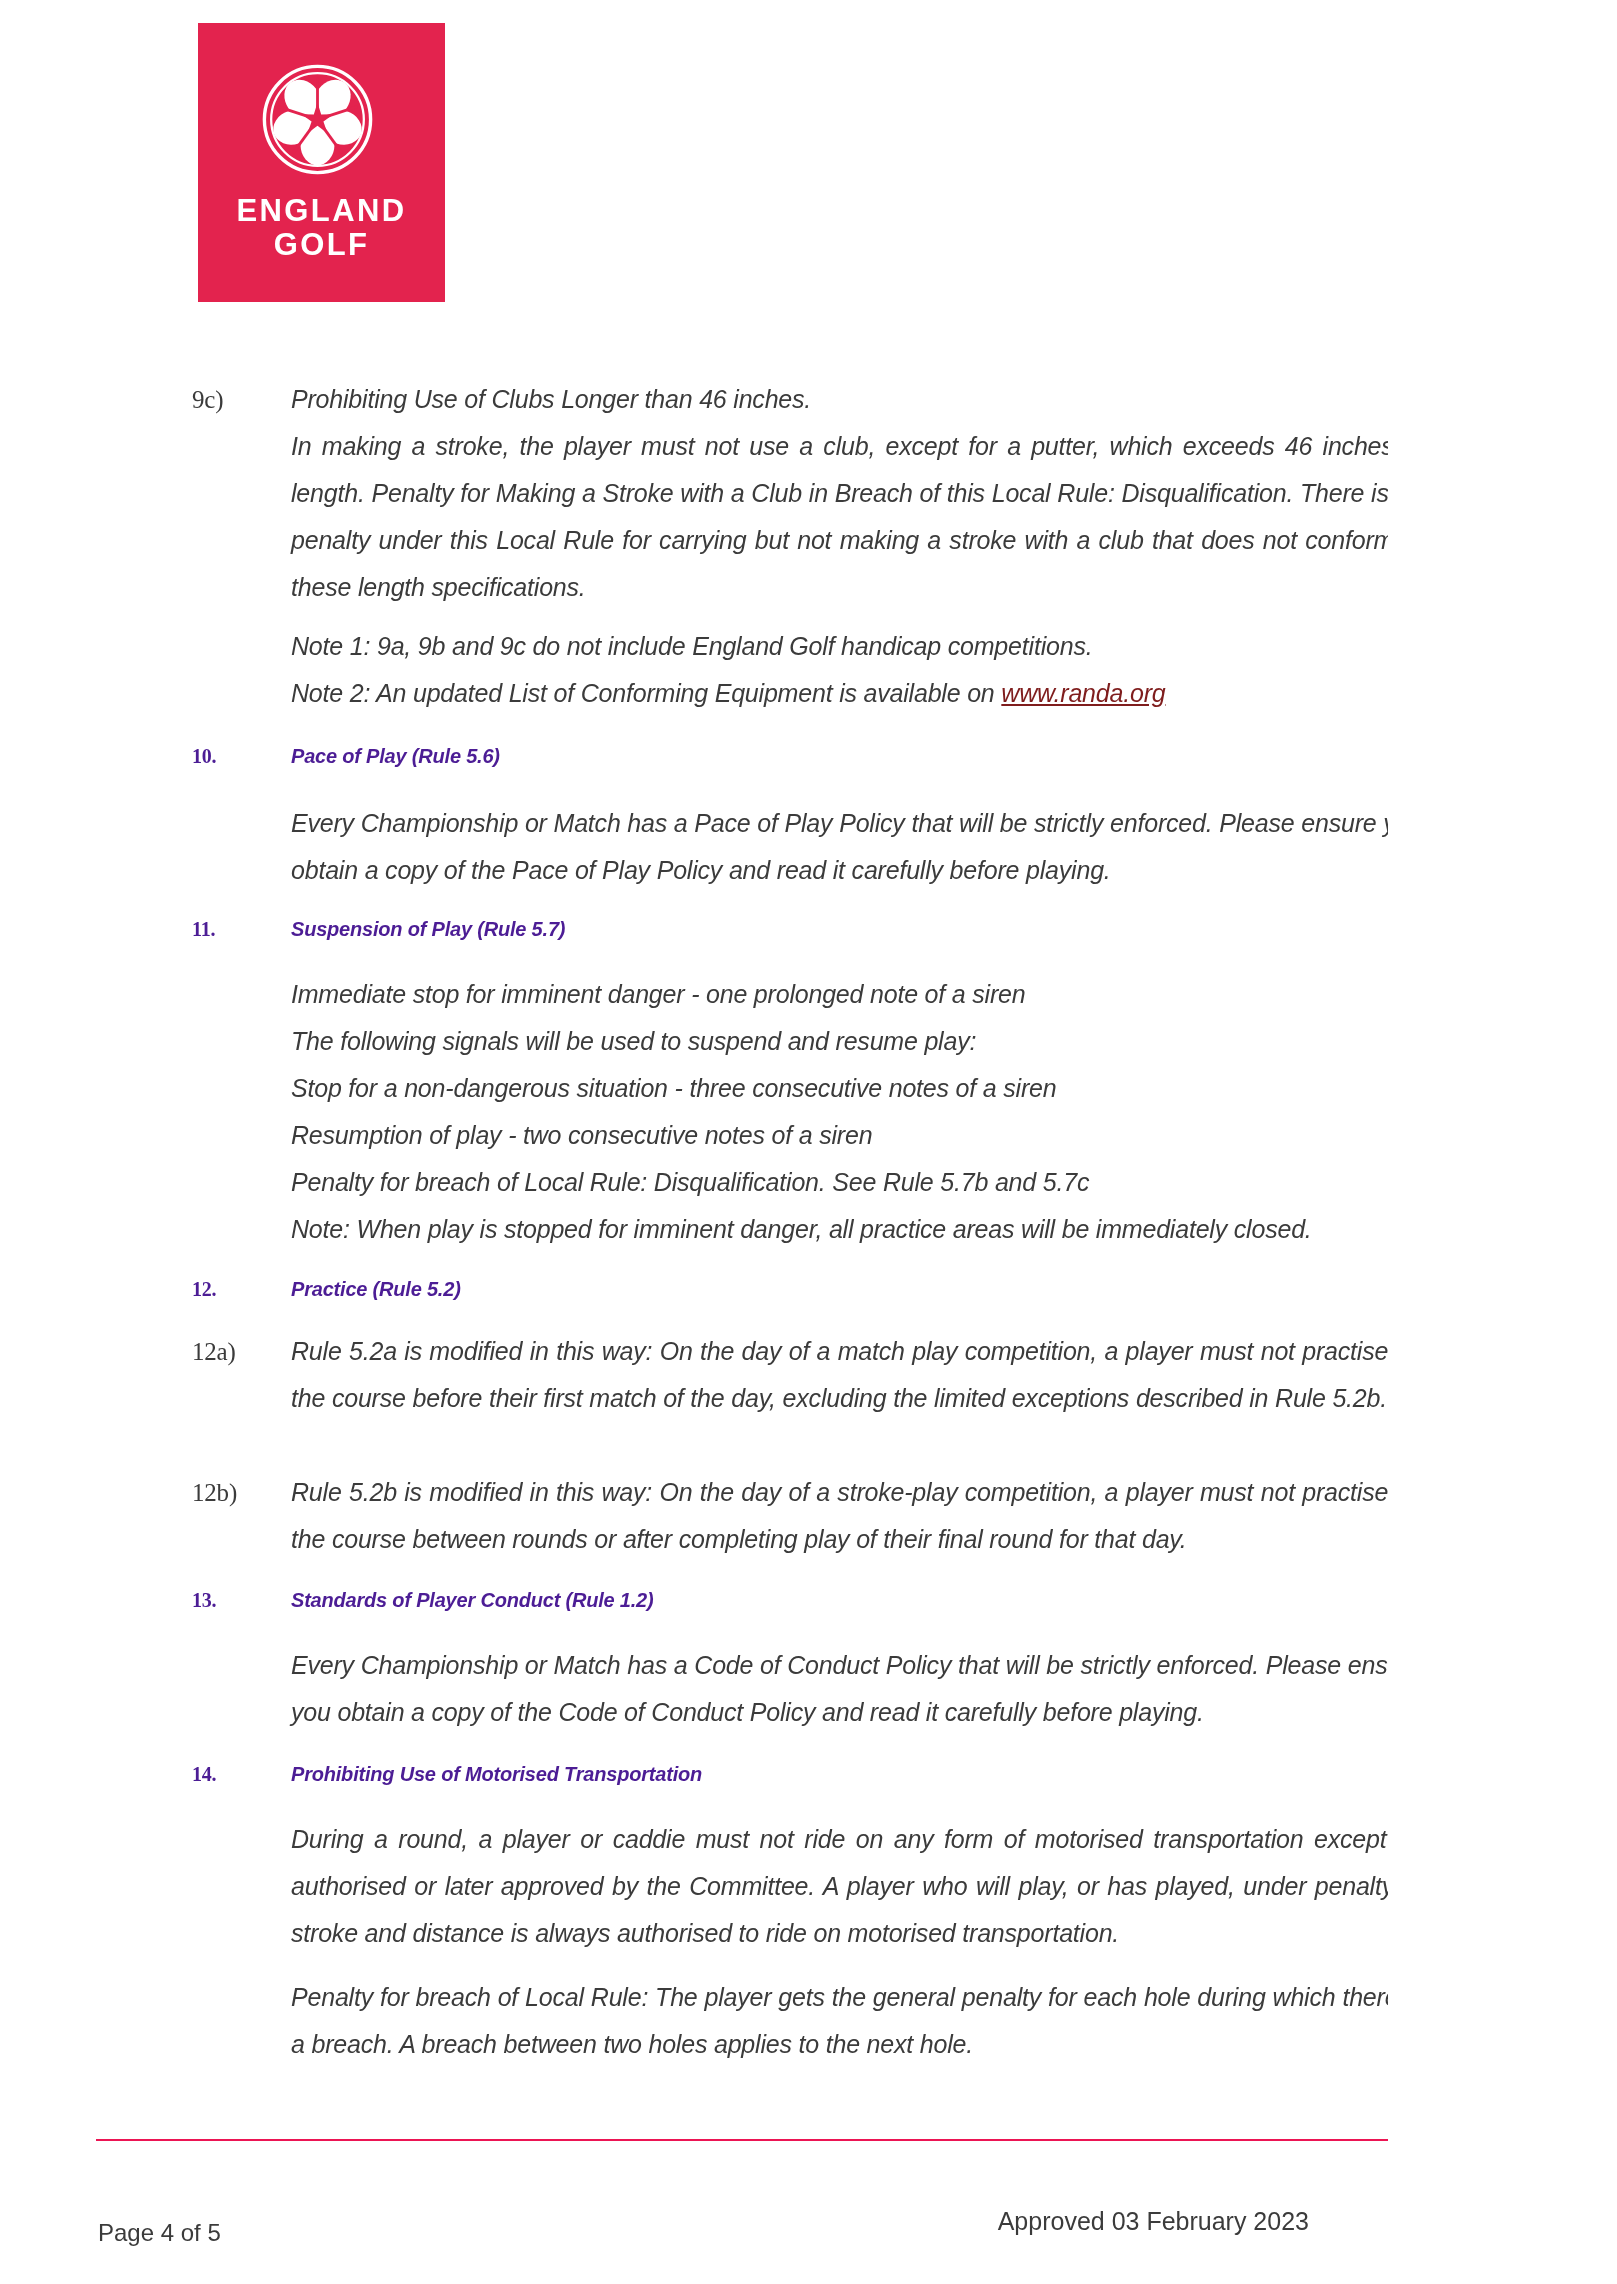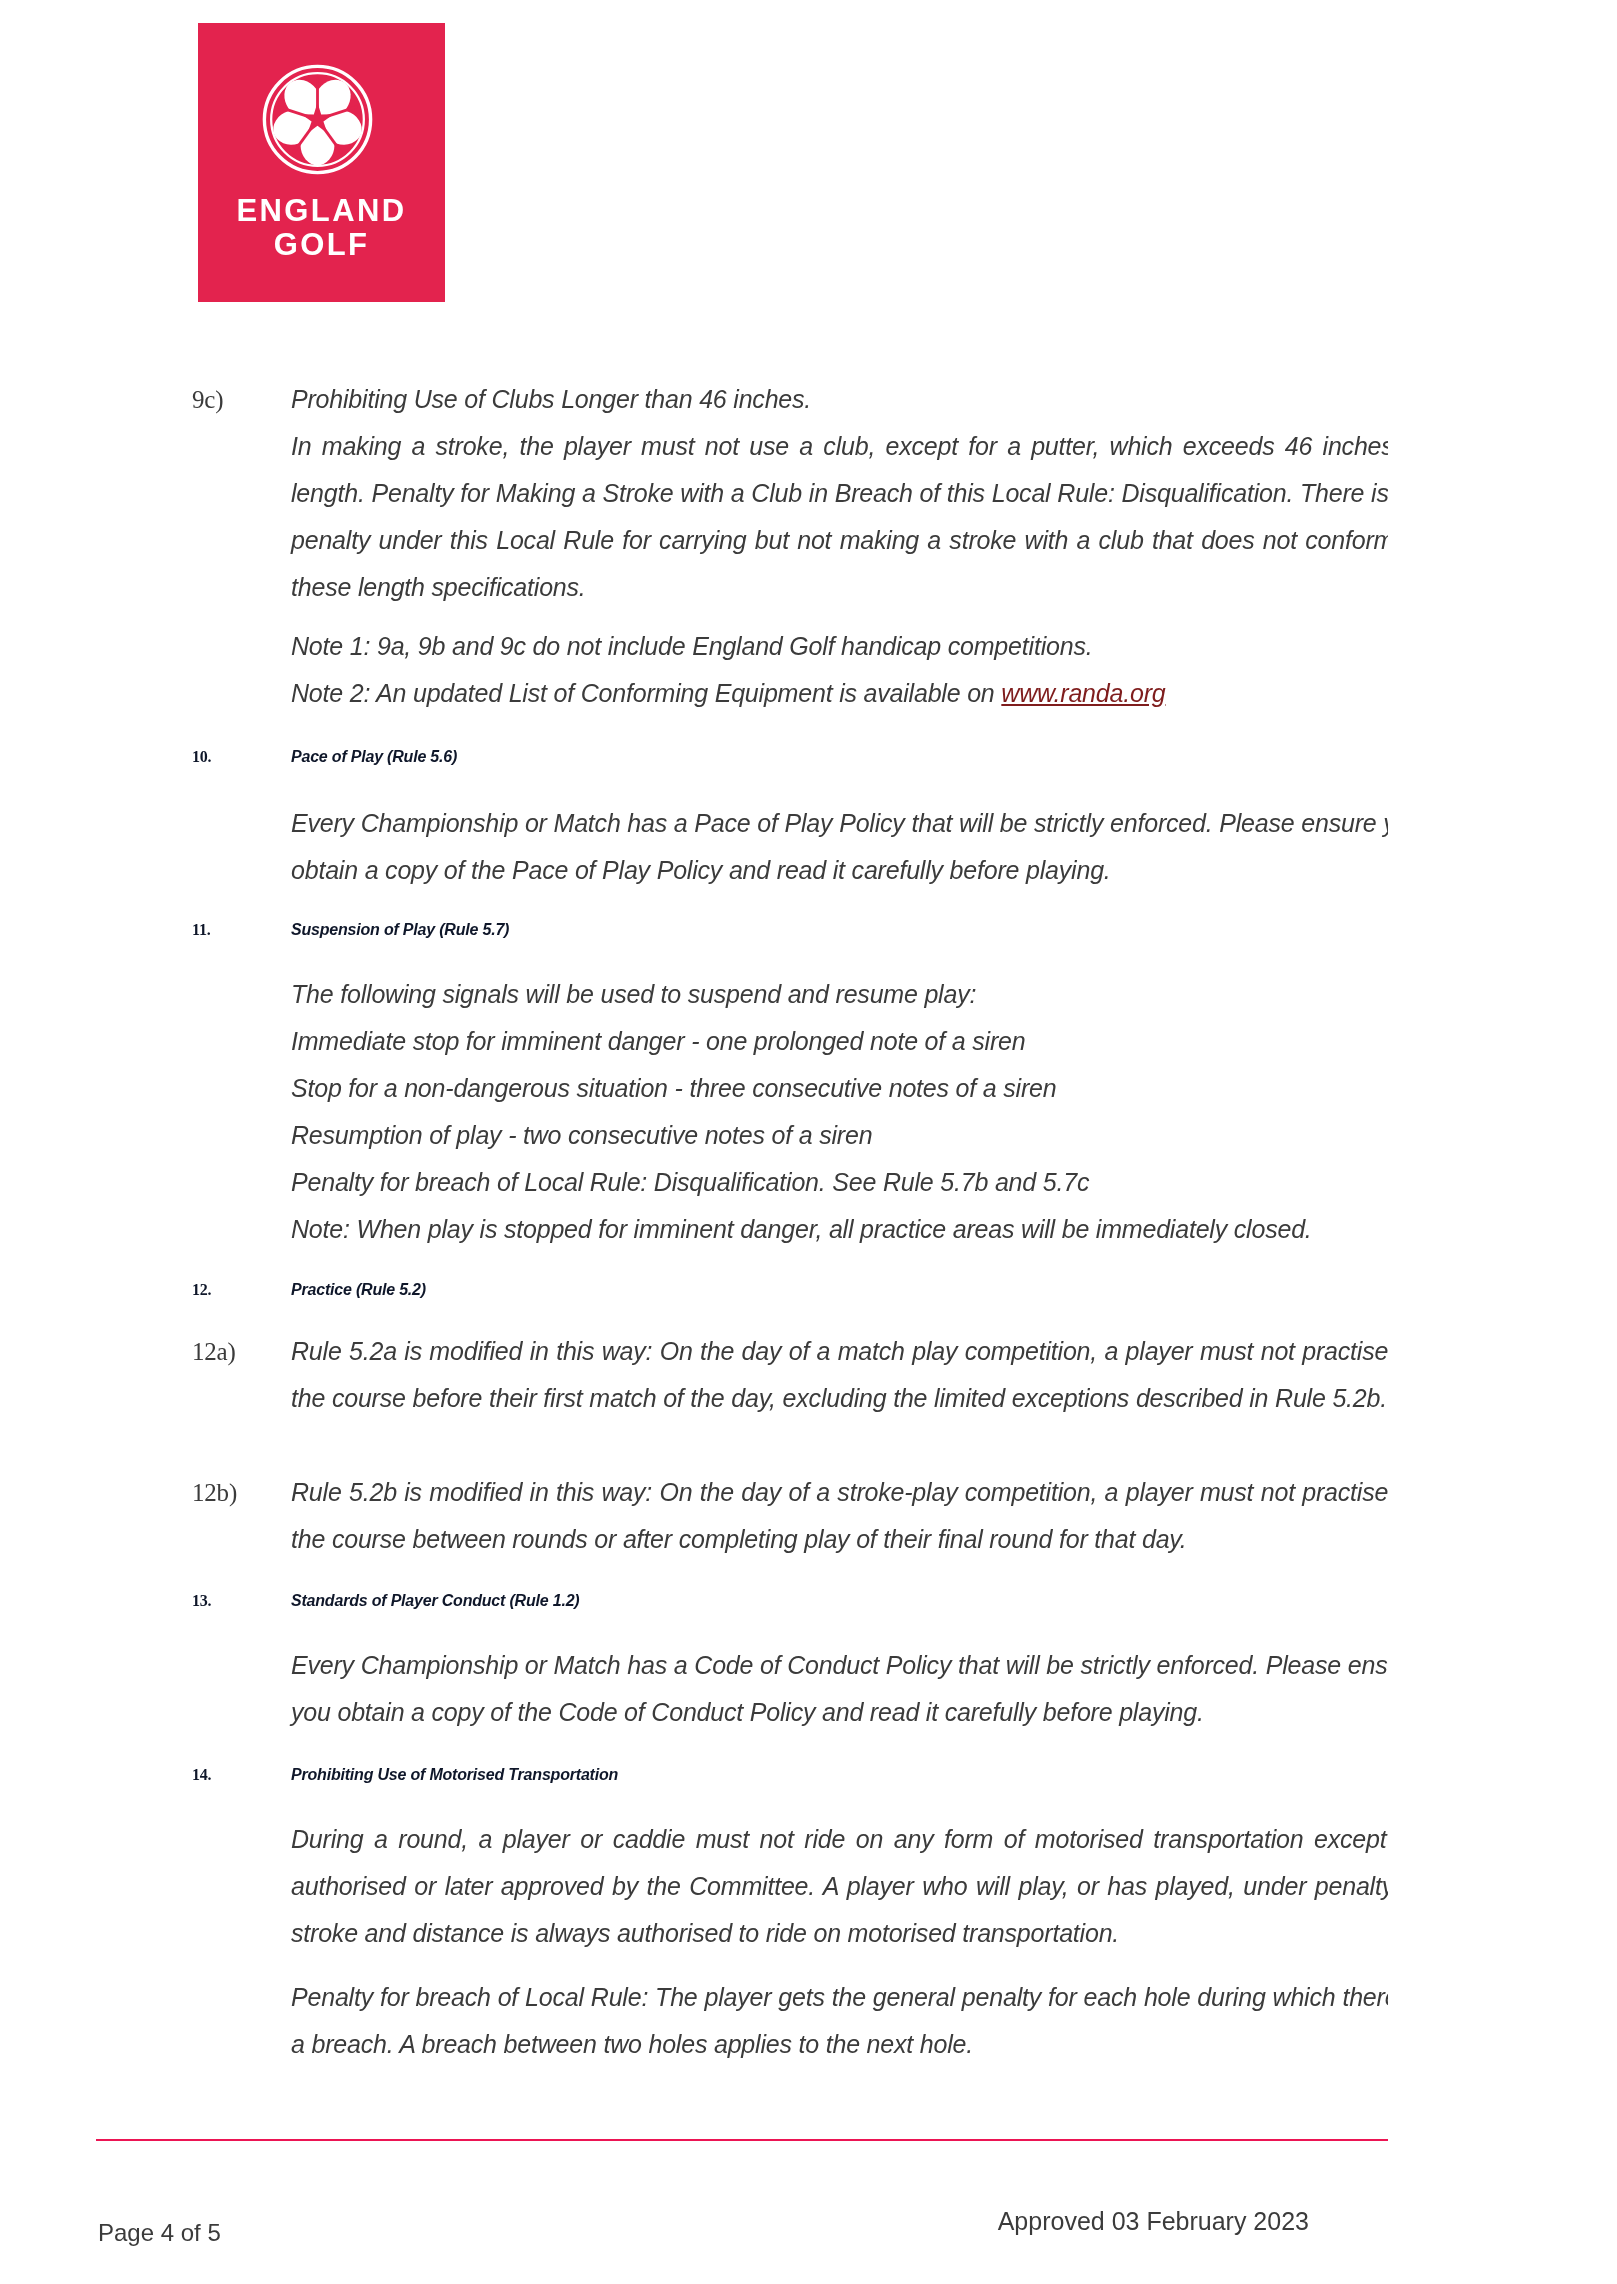--- a/index.html
+++ b/index.html
@@ -15,21 +15,21 @@
     font-weight:bold;font-size:31px;line-height:34px;letter-spacing:2.4px;
   }
   
   .row{
     position:absolute;left:192px;width:1231px;
     font-size:25px;line-height:47px;letter-spacing:-0.2px;
   }
   .row .num{position:absolute;left:0;top:0;font-family:Liberation Serif, serif;}
   .row .txt{margin-left:99px;text-align:justify;font-style:italic;}
   .row .txt.nojust{text-align:left;}
-  .red{color:#0f172a;font-weight:bold;font-size:16px;}
+  .red{color:#4c1d95;font-weight:bold;font-size:20px;}
   a.doc-link{color:#7f1d1d;text-decoration:underline;cursor:pointer;}
   
   .rule{position:absolute;left:96px;top:2139px;width:1426px;height:2.4px;background:#ec1553;}
   .footer-left{position:absolute;left:98px;top:2216px;font-size:24px;line-height:34px;}
   .footer-right{position:absolute;right:79px;top:2204px;font-size:25px;line-height:34px;text-align:right;}
 </style>
 </head>
 <body>
 
 <div class="page">
@@ -82,22 +82,22 @@
   <div class="row" style="top:800px">
     <div class="txt">Every Championship or Match has a Pace of Play Policy that will be strictly enforced.  Please ensure you obtain a copy of the Pace of Play Policy and read it carefully before playing.</div>
   </div>
 
   <div class="row" style="top:906px">
     <span class="num red">11.</span>
     <div class="txt nojust red">Suspension of Play (Rule 5.7)</div>
   </div>
   <div class="row" style="top:971px">
     <div class="txt nojust">
+      <div>Immediate stop for imminent danger - one prolonged note of a siren</div>
       <div>The following signals will be used to suspend and resume play:</div>
-      <div>Immediate stop for imminent danger - one prolonged note of a siren</div>
       <div>Stop for a non-dangerous situation - three consecutive notes of a siren</div>
       <div>Resumption of play - two consecutive notes of a siren</div>
       <div>Penalty for breach of Local Rule: Disqualification. See Rule 5.7b and 5.7c</div>
       <div>Note: When play is stopped for imminent danger, all practice areas will be immediately closed.</div>
     </div>
   </div>
 
   <div class="row" style="top:1266px">
     <span class="num red">12.</span>
     <div class="txt nojust red">Practice (Rule 5.2)</div>

